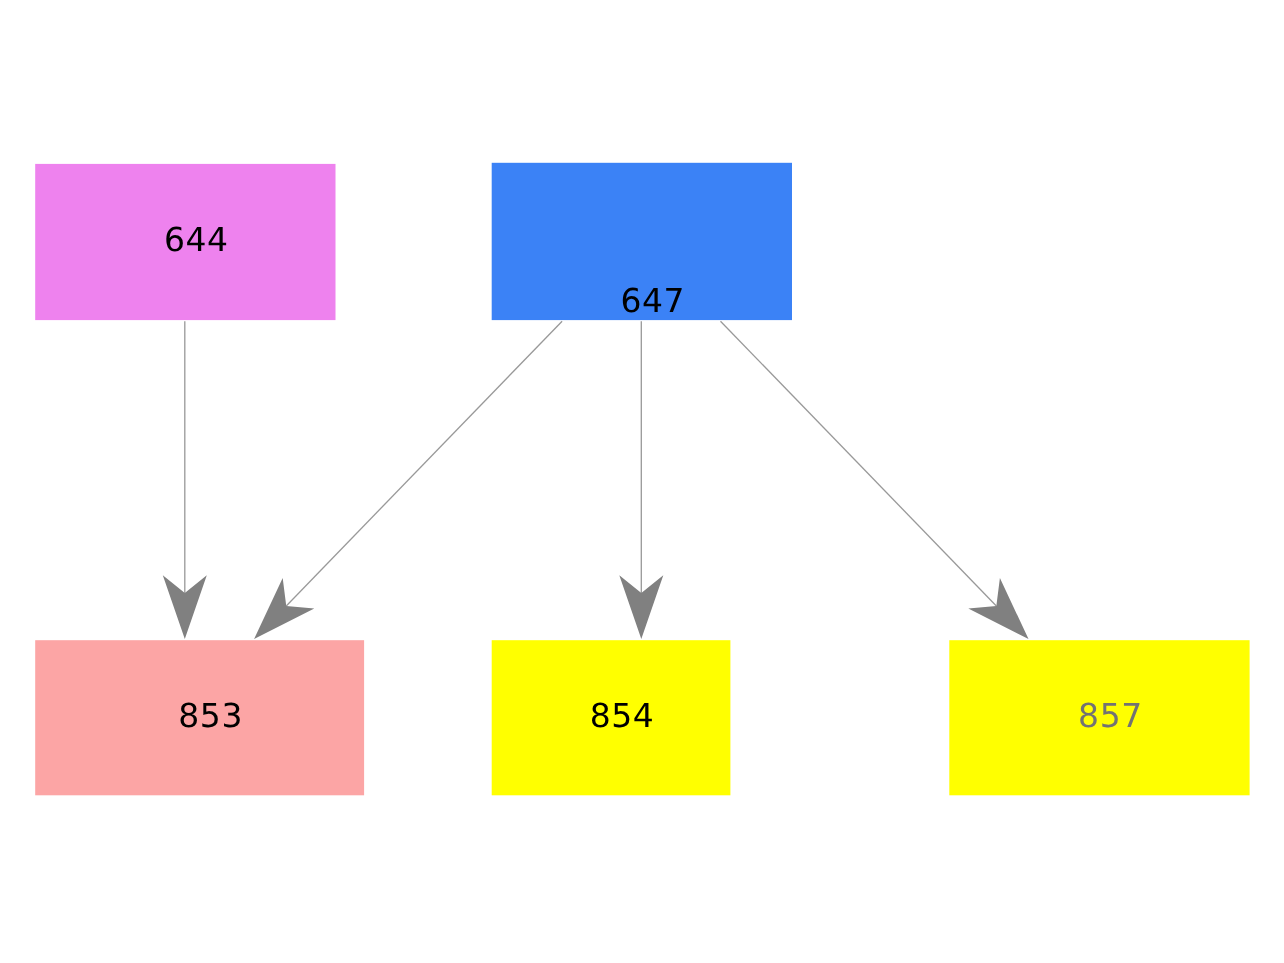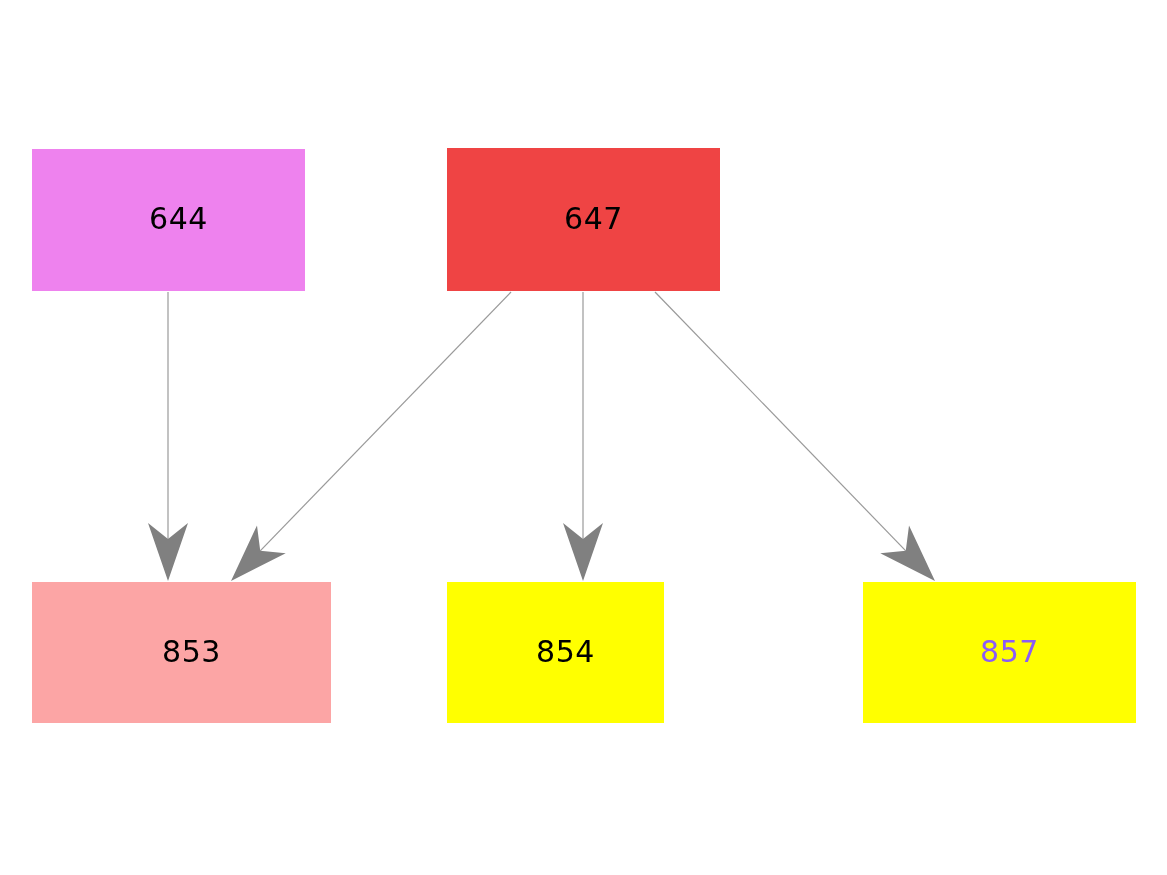--- a/index.html
+++ b/index.html
@@ -59,29 +59,29 @@
         <polygon points="583.00,581.00 603.00,523.00 583.00,539.00 563.00,523.00" fill="#808080"></polygon>
         <line x1="655" y1="292" x2="905.7749183563783" y2="550.8355407321191" stroke="#999999" stroke-width="1.2"></line>
         <polygon points="935.00,581.00 909.01,525.43 905.77,550.84 880.28,553.26" fill="#808080"></polygon>
       </g>
   </svg>
 
   <div class="node" style="left: 32px; top: 149px; width: 273px; height: 142px; background: rgb(238, 130, 238); color: rgb(0, 0, 0); font-size: 30px;">
     <span class="node-label">644</span>
   </div>
 
-  <div class="node" style="left: 447px; top: 148px; width: 273px; height: 143px; background: #ef4444; color: rgb(0, 0, 0); font-size: 30px;">
+  <div class="node" style="left: 447px; top: 148px; width: 273px; height: 143px; background: #3b82f6; color: rgb(0, 0, 0); font-size: 30px; align-items: flex-end;">
     <span class="node-label">647</span>
   </div>
 
   <div class="node" style="left: 32px; top: 582px; width: 299px; height: 141px; background: #fca5a5; color: rgb(0, 0, 0); font-size: 30px;">
     <span class="node-label">853</span>
   </div>
 
   <div class="node" style="left: 447px; top: 582px; width: 217px; height: 141px; background: rgb(255, 255, 0); color: rgb(0, 0, 0); font-size: 30px;">
     <span class="node-label">854</span>
   </div>
 
-  <div class="node" style="left: 863px; top: 582px; width: 273px; height: 141px; background: rgb(255, 255, 0); color: #8b5cf6; font-size: 30px;">
+  <div class="node" style="left: 863px; top: 582px; width: 273px; height: 141px; background: rgb(255, 255, 0); color: #737373; font-size: 30px;">
     <span class="node-label">857</span>
   </div>
 
 </div>
 
 </body></html>

